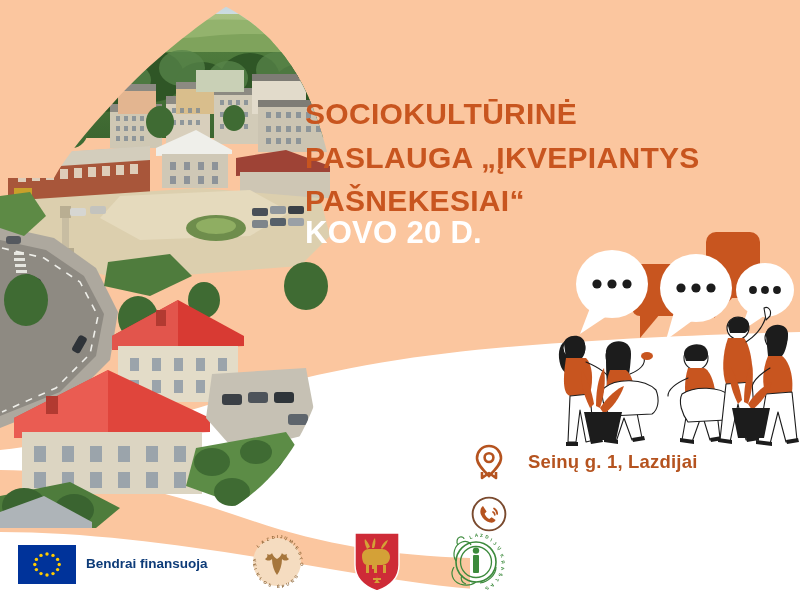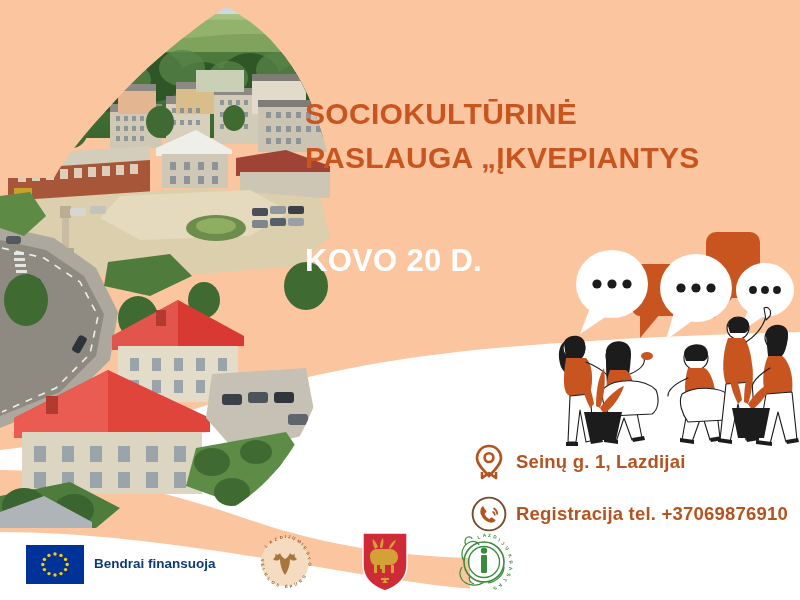--- a/index.html
+++ b/index.html
@@ -38,21 +38,21 @@
   }
   .headline .line {
     color:#C8551F;
     font-weight:bold;
     font-size:30px;
     line-height:1.45;
     letter-spacing:0.3px;
     white-space:nowrap;
   }
   .datetime {
-    position:absolute; left:305px; top:208px; width:400px;margin-top:28px;
+    position:absolute; left:305px; top:208px; width:400px;
   }
   .datetime .line {
     color:#ffffff;
     font-weight:bold;
     font-size:31px;
     line-height:1.62;
     letter-spacing:0.3px;
     white-space:nowrap;
   }
 
@@ -68,26 +68,26 @@
   .c-row {
     display:flex; align-items:center; height:52px;
   }
   .c-icon { width:46px; flex:0 0 46px; display:flex; align-items:center; justify-content:center; }
   .c-text {
     color:#B5531F;
     font-weight:bold;
     font-size:18.5px;
     letter-spacing:0.2px;
     white-space:nowrap;
-    margin-left:4px;
+    margin-left:16px;
   }
 
   
   .footer {
-    position:absolute; left:16px; top:528px; width:716px; height:72px;
+    position:absolute; left:8px; top:528px; width:716px; height:72px;
     display:flex; align-items:center;
   }
   .eu-block { display:flex; align-items:center; margin-left:10px; }
   .eu-flag { width:58px; height:39px; background:#00339A; position:relative; border:0; }
   .eu-text {
     margin-left:10px; color:#0D3B78; font-weight:bold;
     font-size:13.5px; line-height:1.28;
   }
   .logo { margin-left:26px; }
 </style>
@@ -397,20 +397,21 @@
     </svg>
   </div>
 
   <svg style="position:absolute;left:0;top:0;width:240px;height:180px;" viewBox="0 0 240 180">
     <path d="M0,0 L236,0 C196,26 150,62 114,102 C88,130 66,156 54,178 L0,178 Z" fill="#FBC69F"></path>
   </svg>
 
   <div class="headline">
     <div class="line">SOCIOKULTŪRINĖ</div>
     <div class="line">PASLAUGA „ĮKVEPIANTYS</div>
+    <div class="line">PAŠNEKESIAI“</div>
   </div>
 
   <div class="datetime">
     <div class="line">KOVO 20 D.</div>
   </div>
 
   <svg class="illustration" viewBox="0 0 252 232">
 
     <g>
       <rect x="84" y="36" width="62" height="52" rx="8" fill="#C8551F"></rect>
@@ -531,21 +532,20 @@
     <div class="c-row">
       <span class="c-icon">
         <svg width="38" height="38" viewBox="0 0 38 38">
           <circle cx="19" cy="19" r="16.4" fill="none" stroke="#7A4A2E" stroke-width="1.9"></circle>
           <path d="M13,11 C10.4,13 9.6,16.4 11,19.8 C12.6,23.6 16,26.6 20,27.6 C22.6,28.2 24.6,27 25.6,25
                    L21.6,22.2 L19.2,24 C17,22.8 15.4,21 14.6,18.8 L16.6,16.6 Z" fill="#B5531F"></path>
           <path d="M24,13.4 C26,14.6 27.2,16.6 27.2,19" fill="none" stroke="#B5531F" stroke-width="1.7" stroke-linecap="round"></path>
           <path d="M23,17 C24.1,17.6 24.8,18.6 24.8,19.8" fill="none" stroke="#B5531F" stroke-width="1.7" stroke-linecap="round"></path>
         </svg>
       </span>
-      <span class="c-text">Registracija tel. +37069876910</span>
     </div>
   </div>
 
   <div class="footer">
 
     <div class="eu-block">
       <div class="eu-flag">
         <svg width="58" height="39" viewBox="0 0 58 39">
           <rect x="0" y="0" width="58" height="39" fill="#00339A"></rect>
           <g fill="#FFCC00">

